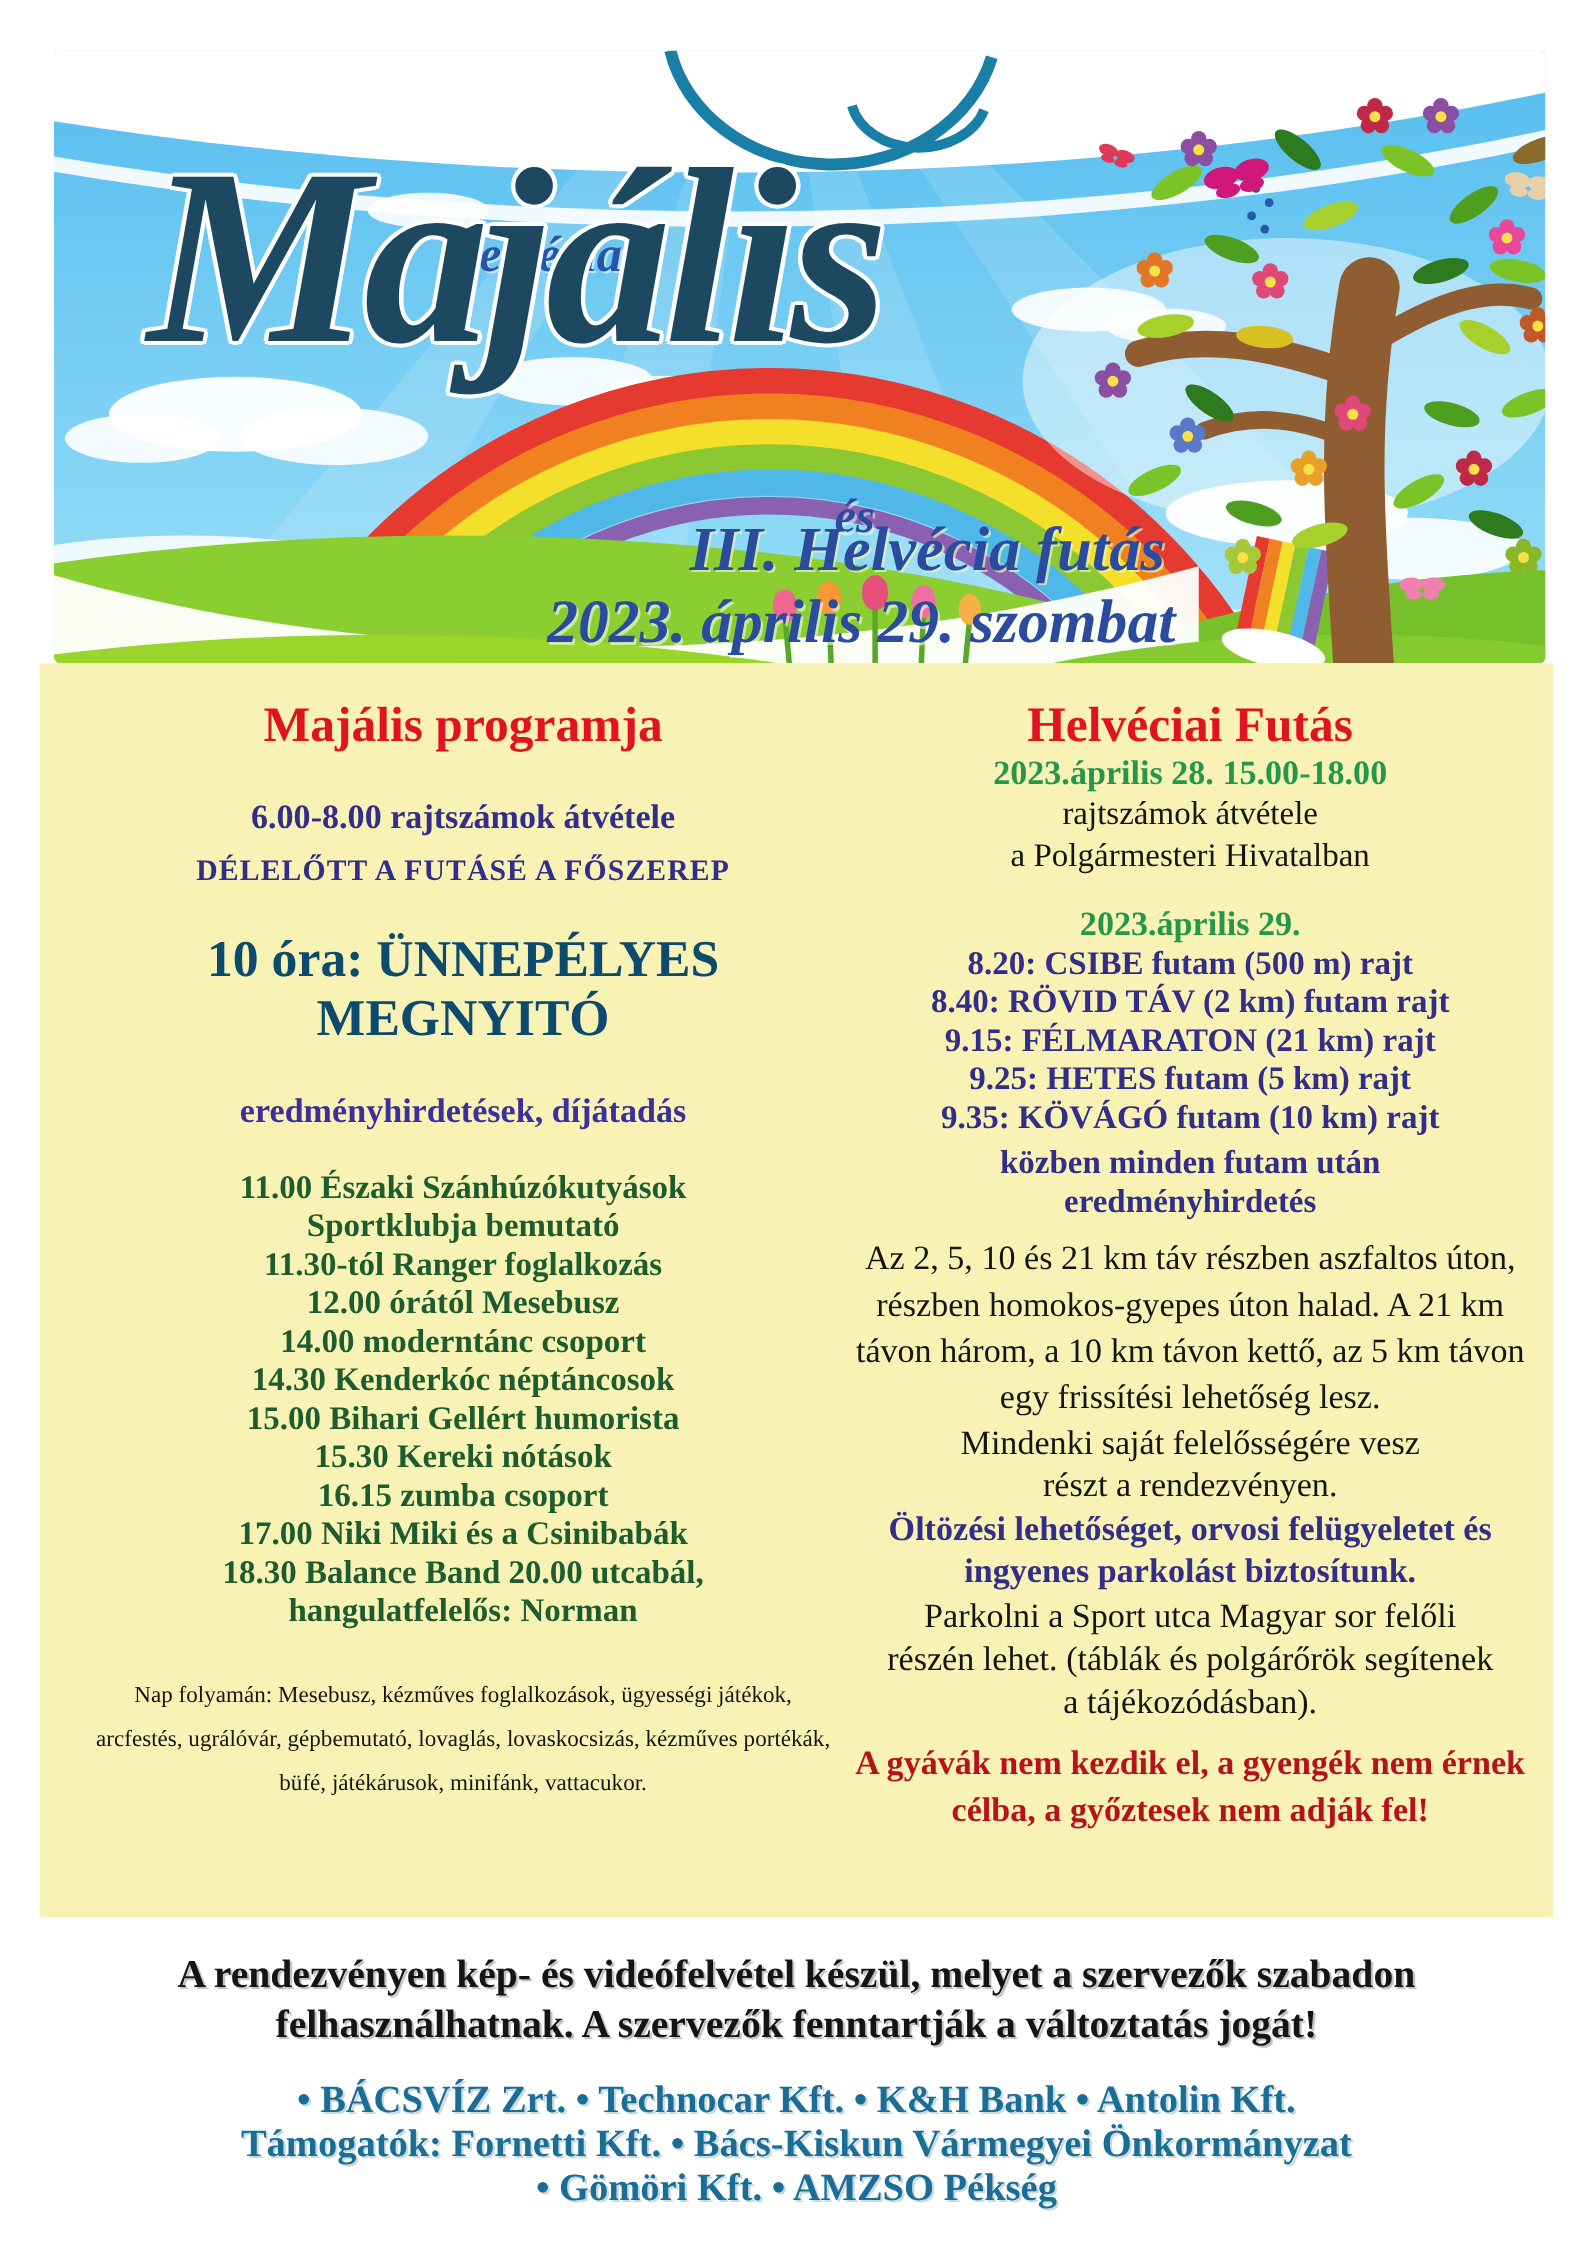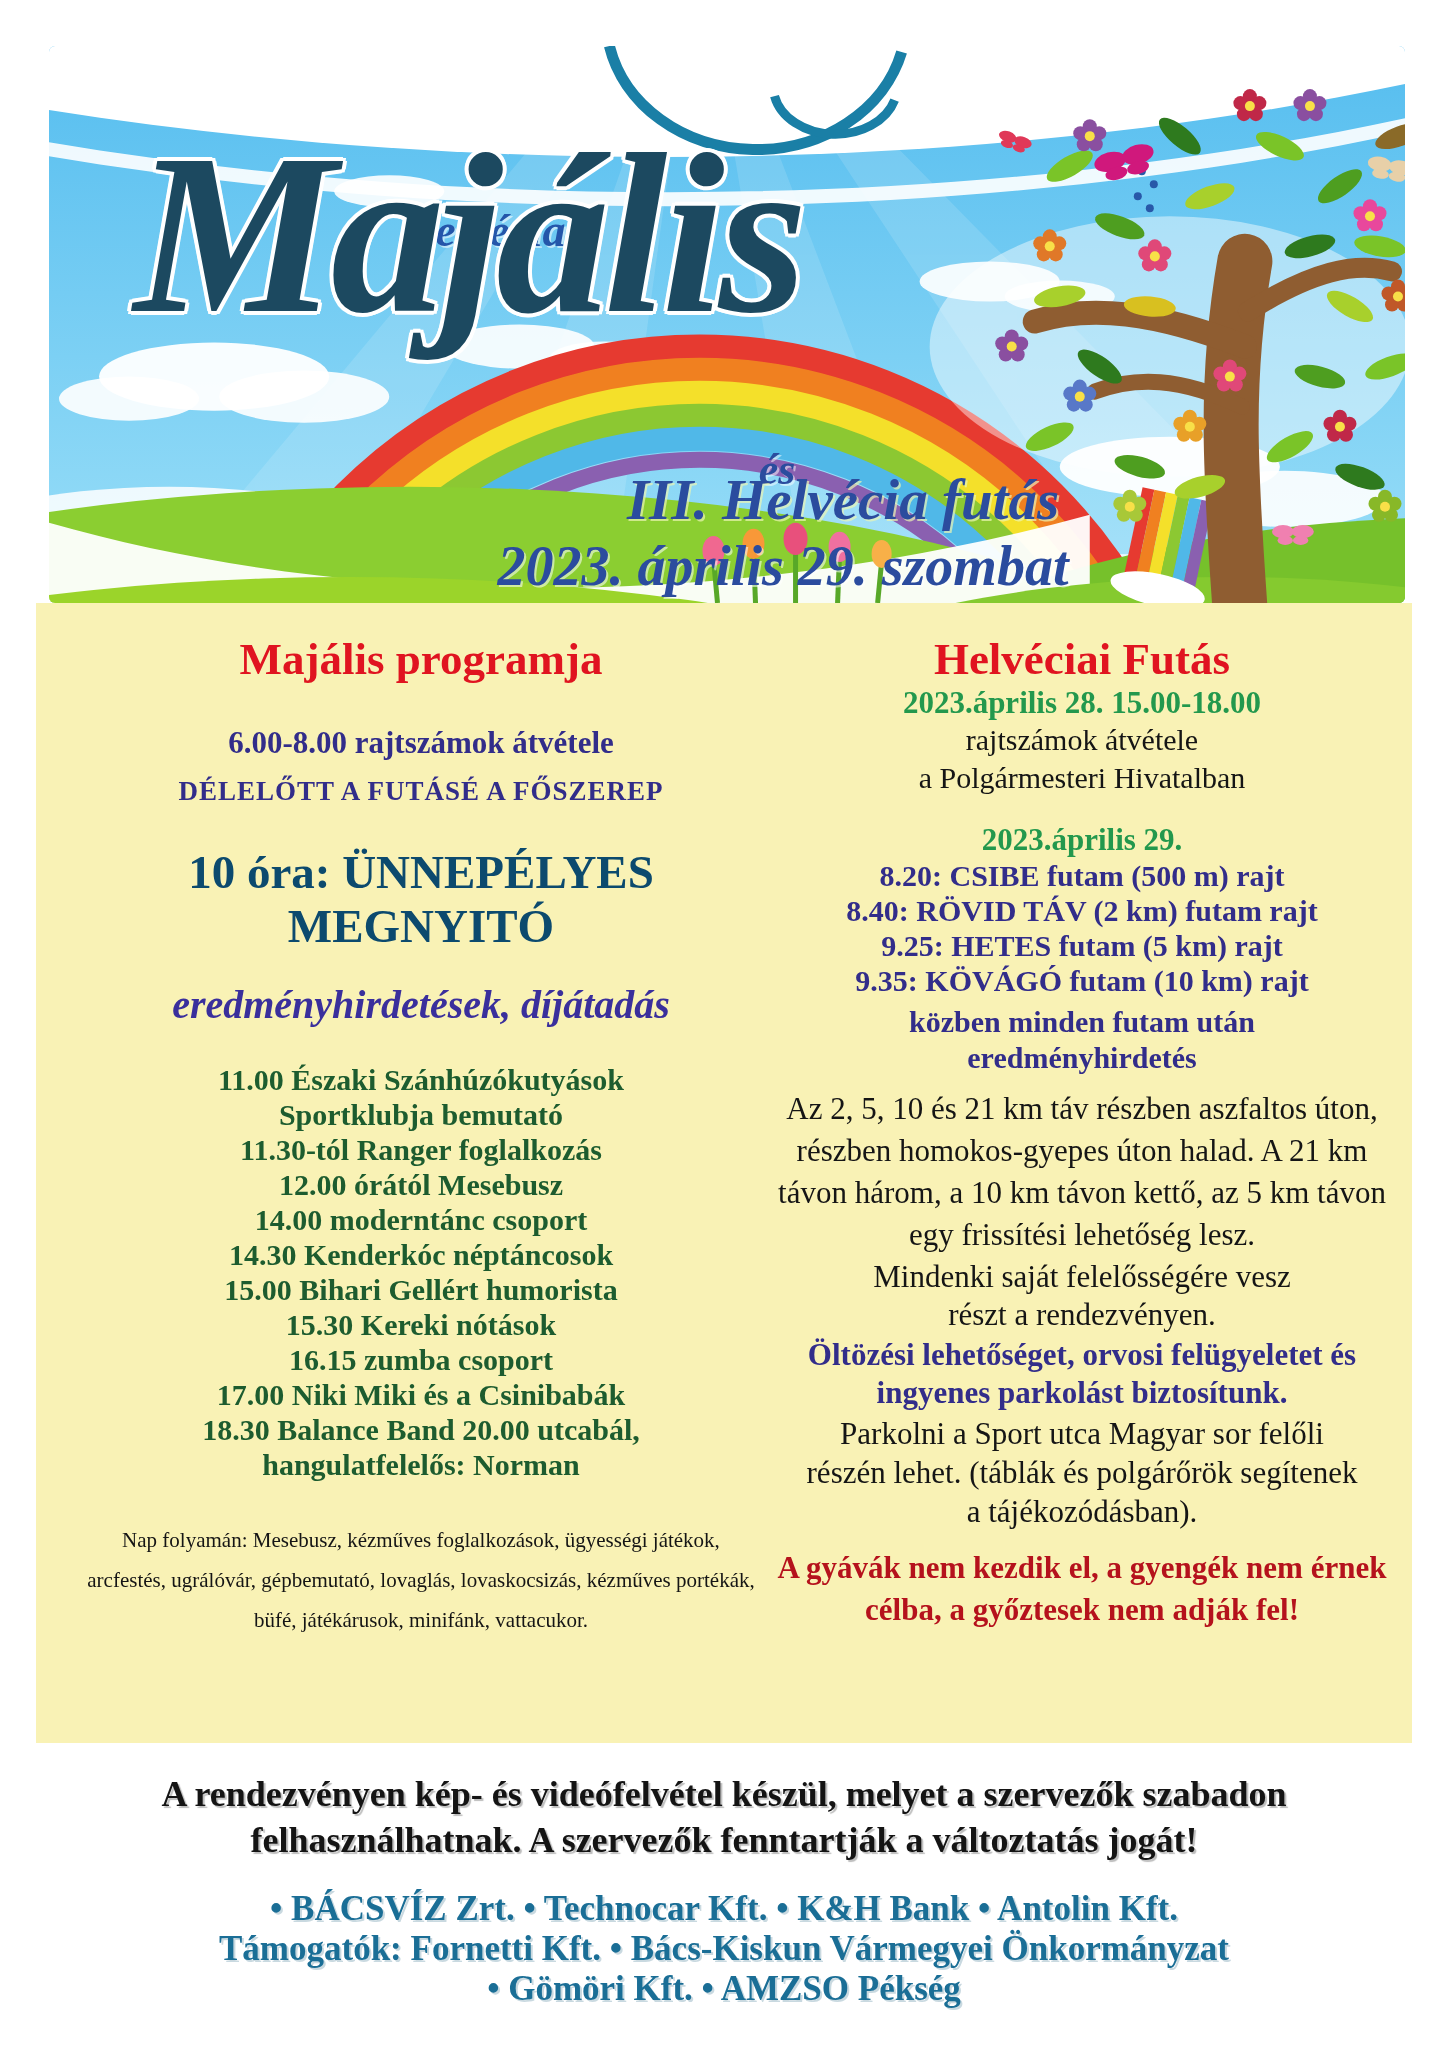--- a/index.html
+++ b/index.html
@@ -23,21 +23,21 @@
   
   .content{position:absolute;left:36px;top:603px;width:1376px;height:1140px;background:#f9f2b5;}
   .col{position:absolute;top:30px;text-align:center;}
   .col-left{left:40px;width:690px;}
   .col-right{left:716px;width:660px;}
   .sec-title{font-size:45px;font-weight:bold;color:#e01420;}
   .navy{color:#322d8a;font-weight:bold;}
   .reg-line{margin-top:40px;font-size:31px;}
   .caps-line{margin-top:15px;font-size:27px;letter-spacing:1px;}
   .opening{margin:38px auto 0;max-width:560px;font-size:47px;line-height:1.15;font-weight:bold;color:#0c4a6e;white-space:normal;}
-  .awards{margin-top:28px;font-size:40px;color:#3a2f9c;font-weight:bold;font-style:italic;}
+  .awards{margin-top:39px;font-size:31px;color:#3a2f9c;font-weight:bold;}
   .program{margin-top:34px;}
   .program div{font-size:30px;line-height:35px;font-weight:bold;color:#1d5c2f;}
   .allday{margin:38px auto 0;max-width:670px;font-size:21px;line-height:40px;color:#151515;}
   .pickup-date{font-size:31px;font-weight:bold;color:#23984d;}
   .pickup{font-size:30px;line-height:38px;color:#151515;}
   .race-date{margin-top:25px;font-size:31px;font-weight:bold;color:#23984d;}
   .races div{font-size:30px;line-height:35px;font-weight:bold;color:#322d8a;}
   .between{margin:6px auto 0;max-width:560px;font-size:30px;line-height:36px;font-weight:bold;color:#322d8a;}
   .course{margin:12px auto 0;max-width:645px;font-size:31px;line-height:42px;color:#151515;}
   .resp{margin:2px auto 0;max-width:470px;font-size:31px;line-height:38px;color:#151515;}
@@ -245,20 +245,21 @@
 
     <div class="col col-right">
       <div class="sec-title">Helvéciai Futás</div>
       <div class="pickup-date">2023.április 28. 15.00-18.00</div>
       <div class="pickup">rajtszámok átvétele</div>
       <div class="pickup">a Polgármesteri Hivatalban</div>
       <div class="race-date">2023.április 29.</div>
       <div class="races">
           <div>8.20: CSIBE futam (500 m) rajt</div>
           <div>8.40: RÖVID TÁV (2 km) futam rajt</div>
+          <div>9.15: FÉLMARATON (21 km) rajt</div>
           <div>9.25: HETES futam (5 km) rajt</div>
           <div>9.35: KÖVÁGÓ futam (10 km) rajt</div>
         </div>
       <div class="between">közben minden futam után eredményhirdetés</div>
       <div class="course">Az 2, 5, 10 és 21 km táv részben aszfaltos úton, részben homokos-gyepes úton halad. A 21 km távon három, a 10 km távon kettő, az 5 km távon egy frissítési lehetőség lesz.</div>
       <div class="resp">Mindenki saját felelősségére vesz részt a rendezvényen.</div>
       <div class="services">Öltözési lehetőséget, orvosi felügyeletet és ingyenes parkolást biztosítunk.</div>
       <div class="parking">Parkolni a Sport utca Magyar sor felőli részén lehet. (táblák és polgárőrök segítenek a tájékozódásban).</div>
       <div class="quote">A gyávák nem kezdik el, a gyengék nem érnek célba, a győztesek nem adják fel!</div>
     </div>

